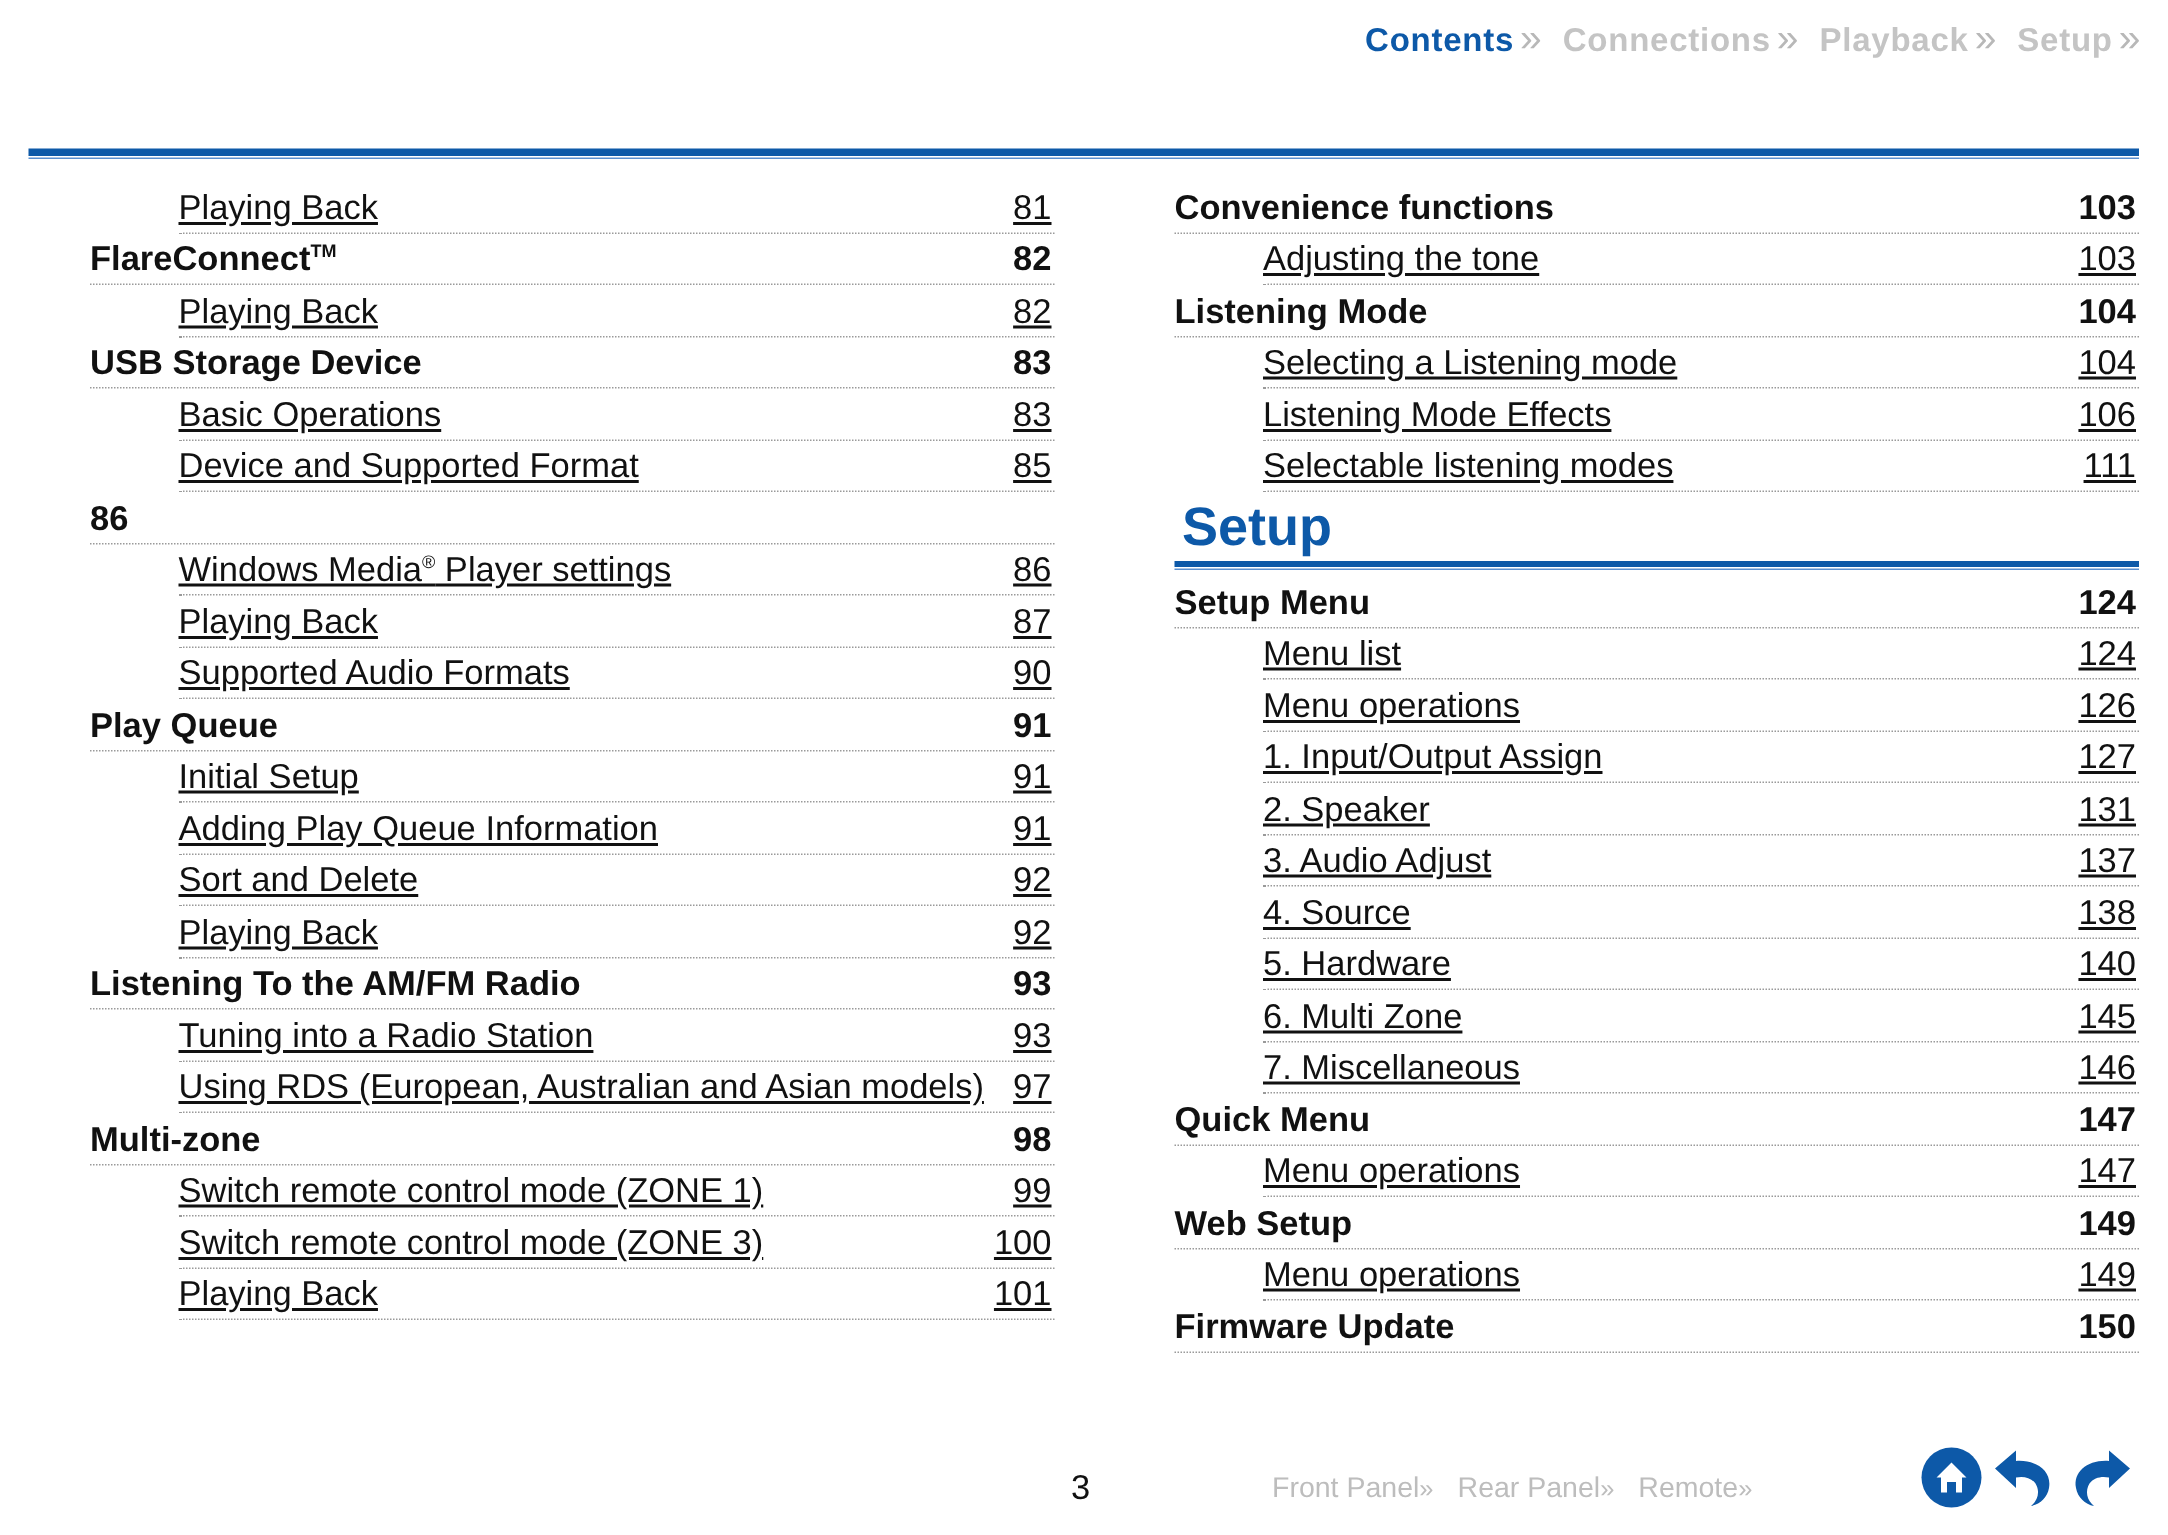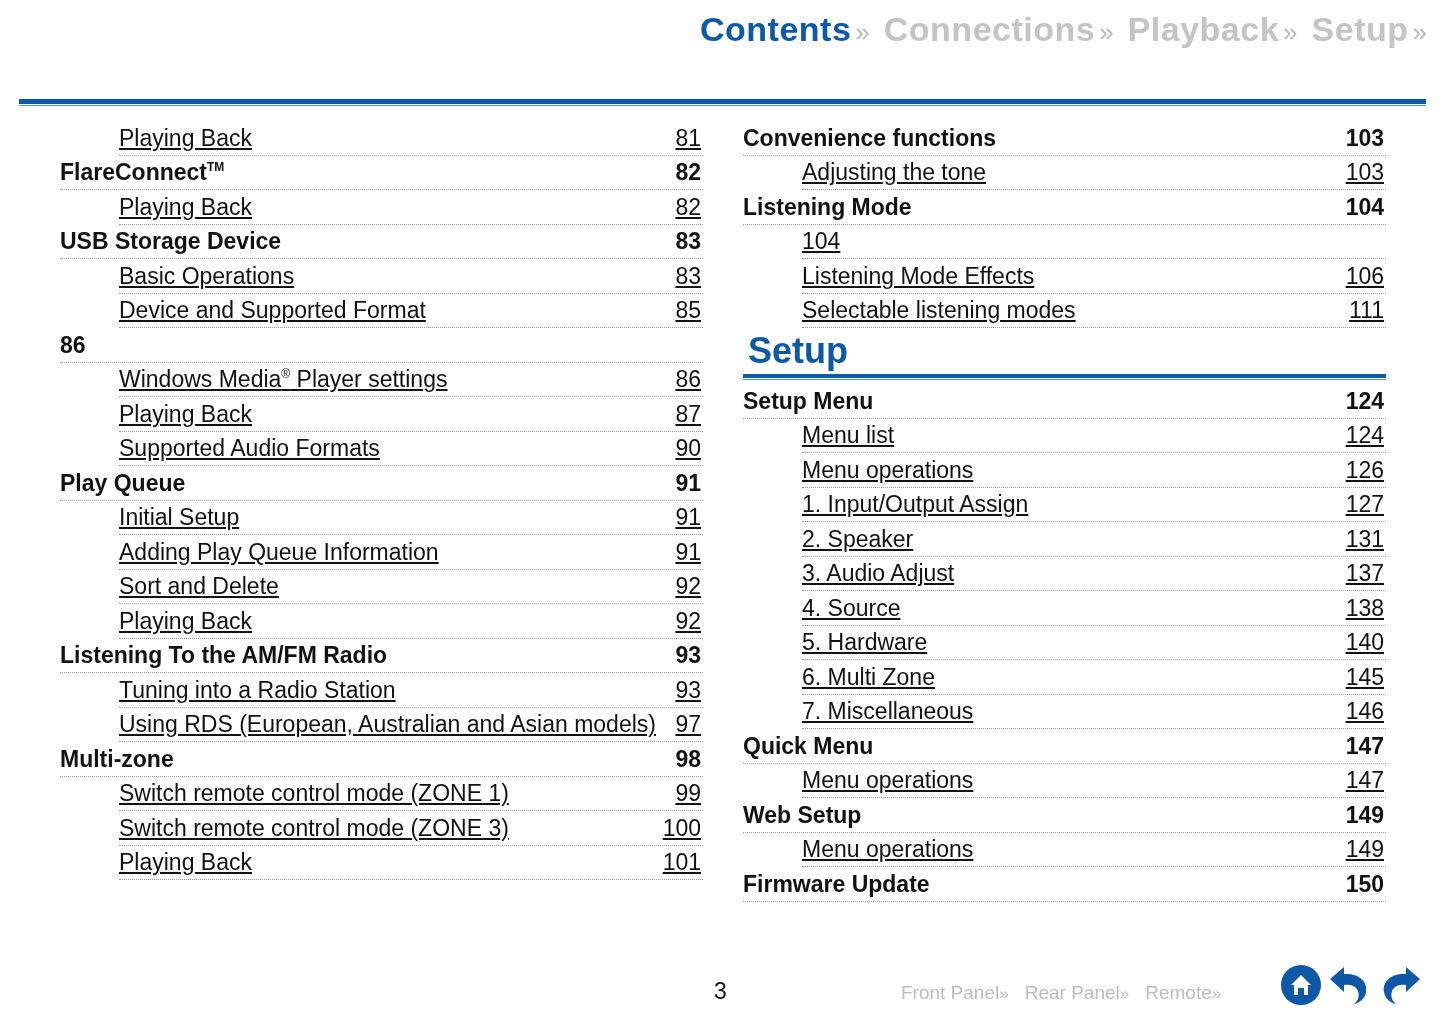--- a/index.html
+++ b/index.html
@@ -1,36 +1,36 @@
 <!DOCTYPE html>
 <html><head>
 <meta charset="utf-8">
 <style>
   html,body{margin:0;padding:0;background:#fff;}
   body{width:1445px;height:1023px;position:relative;overflow:hidden;font-family:"Liberation Sans",sans-serif;color:#111;}
   .topnav{position:absolute;top:10px;right:18px;display:flex;align-items:baseline;gap:0;}
-  .topnav a{font-family:"Liberation Sans",sans-serif;font-weight:bold;font-size:34px;color:#c4c4c4;text-decoration:none;letter-spacing:0.5px;}
+  .topnav a{font-family:"Liberation Sans",sans-serif;font-weight:bold;font-size:22px;color:#c4c4c4;text-decoration:none;letter-spacing:0.5px;}
   .topnav a.active{color:#0d59a8;}
   .topnav .chev{font-size:26px;color:#b8b8b8;margin:0 14px 0 4px;font-weight:normal;}
   .rule-top{position:absolute;left:19px;width:1407px;top:99px;height:5px;background:#0d59a8;}
   .rule-top2{position:absolute;left:19px;width:1407px;top:105px;height:1px;background:#5a8fcf;}
   .col{position:absolute;top:121px;}
   .col.left{left:60px;width:643px;}
-  .col.right{left:743px;width:643px;}
+  .col.right{left:783px;width:643px;}
   .row{height:34.5px;display:flex;align-items:flex-end;justify-content:space-between;border-bottom:1px dotted #9a9a9a;box-sizing:border-box;font-size:23px;line-height:26px;padding-bottom:4px;}
   .row.sub{margin-left:59px;text-decoration:underline;}
   .row.bold{font-weight:bold;}
   .row .pg{padding-right:2px;text-align:center;}
   .row sup{font-size:12px;line-height:0;}
   .section-title{height:40px;position:relative;}
   .section-title span{position:absolute;left:5px;top:2px;font-size:36px;font-weight:bold;color:#0d59a8;}
   .section-rule{height:4px;background:#0d59a8;margin-top:6px;}
   .section-rule2{height:1px;background:#5a8fcf;margin-top:1px;margin-bottom:4px;}
   .page-num{position:absolute;left:714px;top:978px;font-size:23px;}
-  .footnav{position:absolute;left:901px;top:982px;display:flex;font-size:19px;color:#bdbdbd;text-align:right;}
+  .footnav{position:absolute;left:848px;top:982px;display:flex;font-size:19px;color:#bdbdbd;text-align:right;}
   .footnav a{color:#bdbdbd;text-decoration:none;margin-right:16px;}
   .footnav .chev{font-size:17px;}
   .icons{position:absolute;left:1280px;top:964px;display:flex;gap:6px;align-items:center;}
 </style>
 </head>
 <body>
 
 <nav class="topnav">
   <a class="active" href="#">Contents</a>
     <span class="chev">»</span>
@@ -142,20 +142,21 @@
       </div>
       <div class="row sub">
         <span><span>Adjusting the tone</span></span>
         <span class="pg">103</span>
       </div>
       <div class="row bold">
         <span><span>Listening Mode</span></span>
         <span class="pg">104</span>
       </div>
       <div class="row sub">
+        <span><span>Selecting a Listening mode</span></span>
         <span class="pg">104</span>
       </div>
       <div class="row sub">
         <span><span>Listening Mode Effects</span></span>
         <span class="pg">106</span>
       </div>
       <div class="row sub">
         <span><span>Selectable listening modes</span></span>
         <span class="pg">111</span>
       </div>

